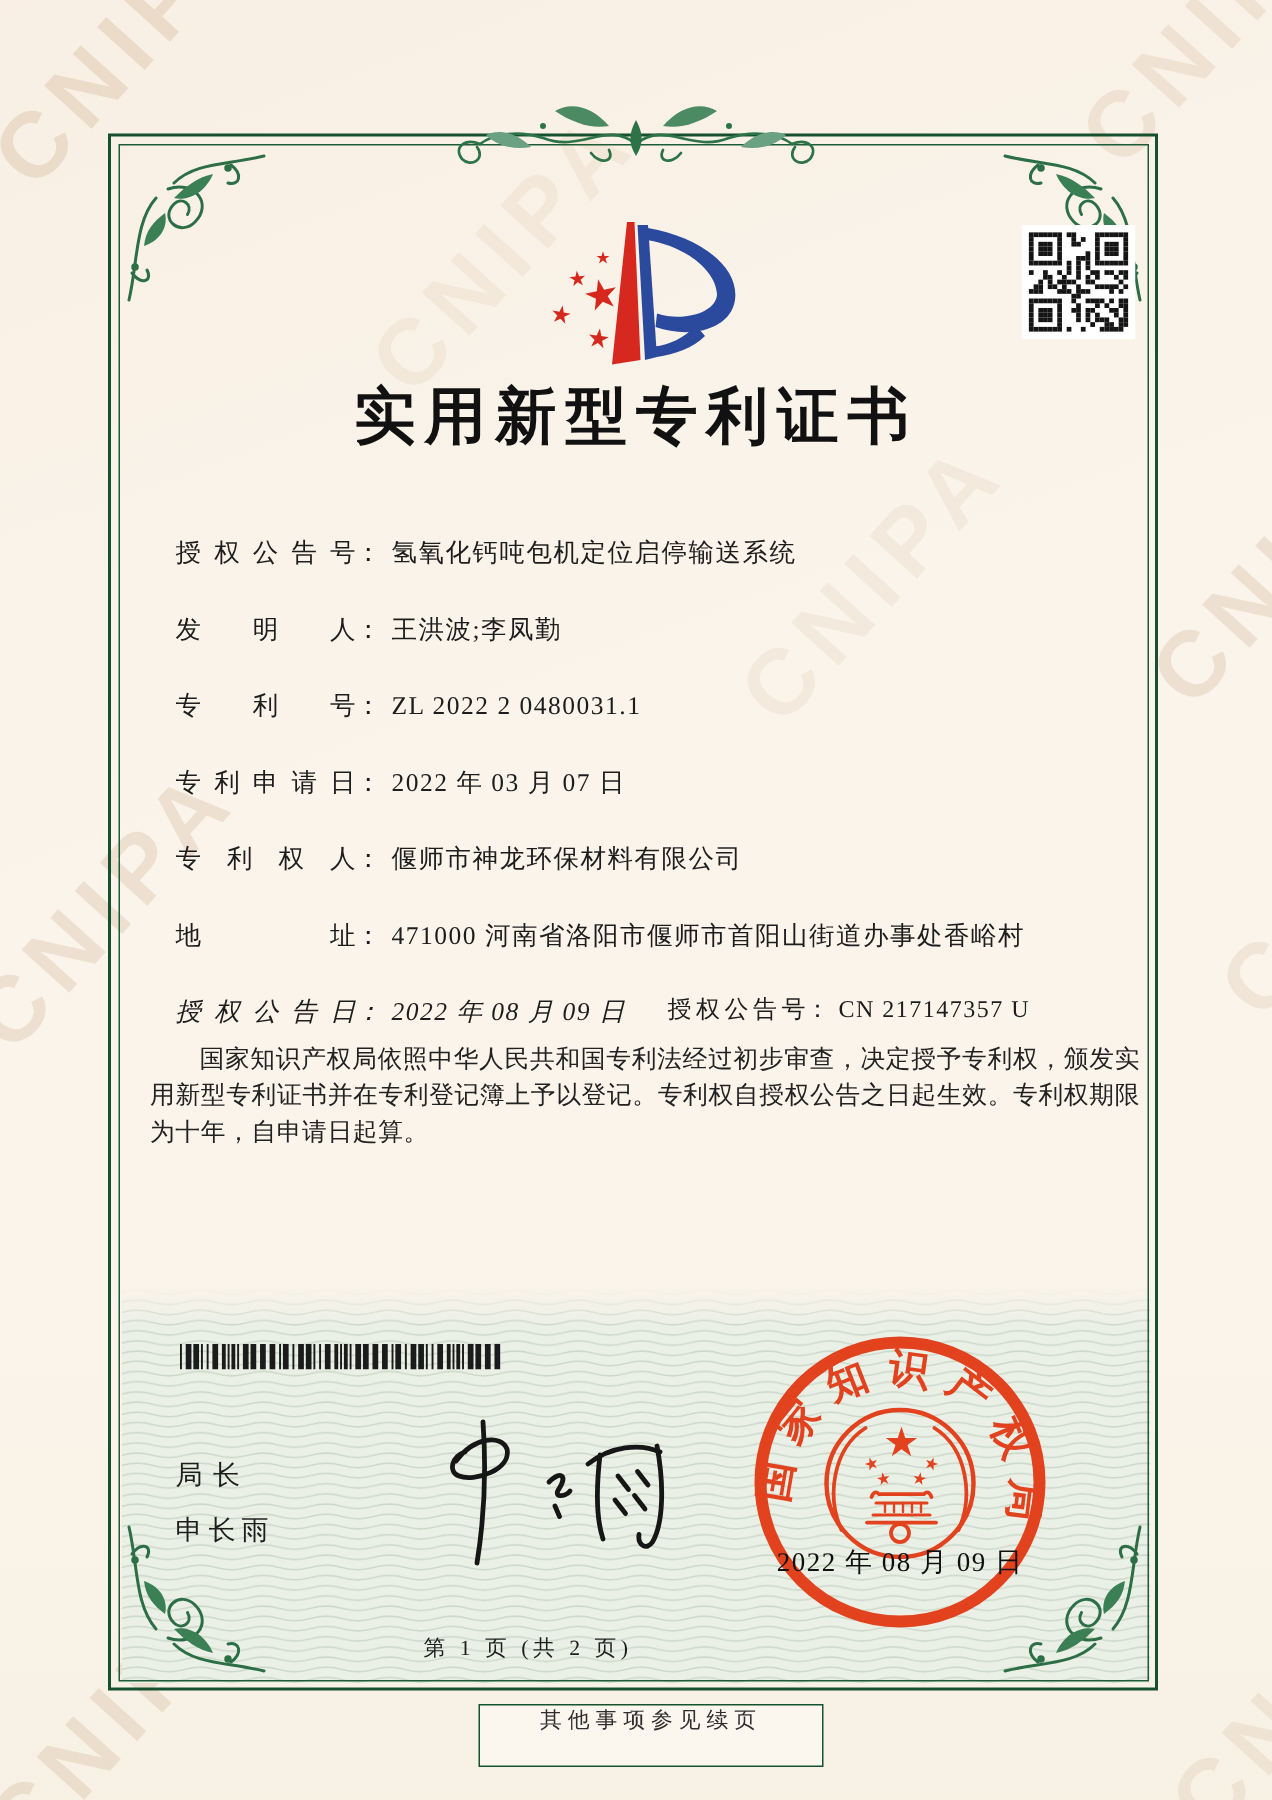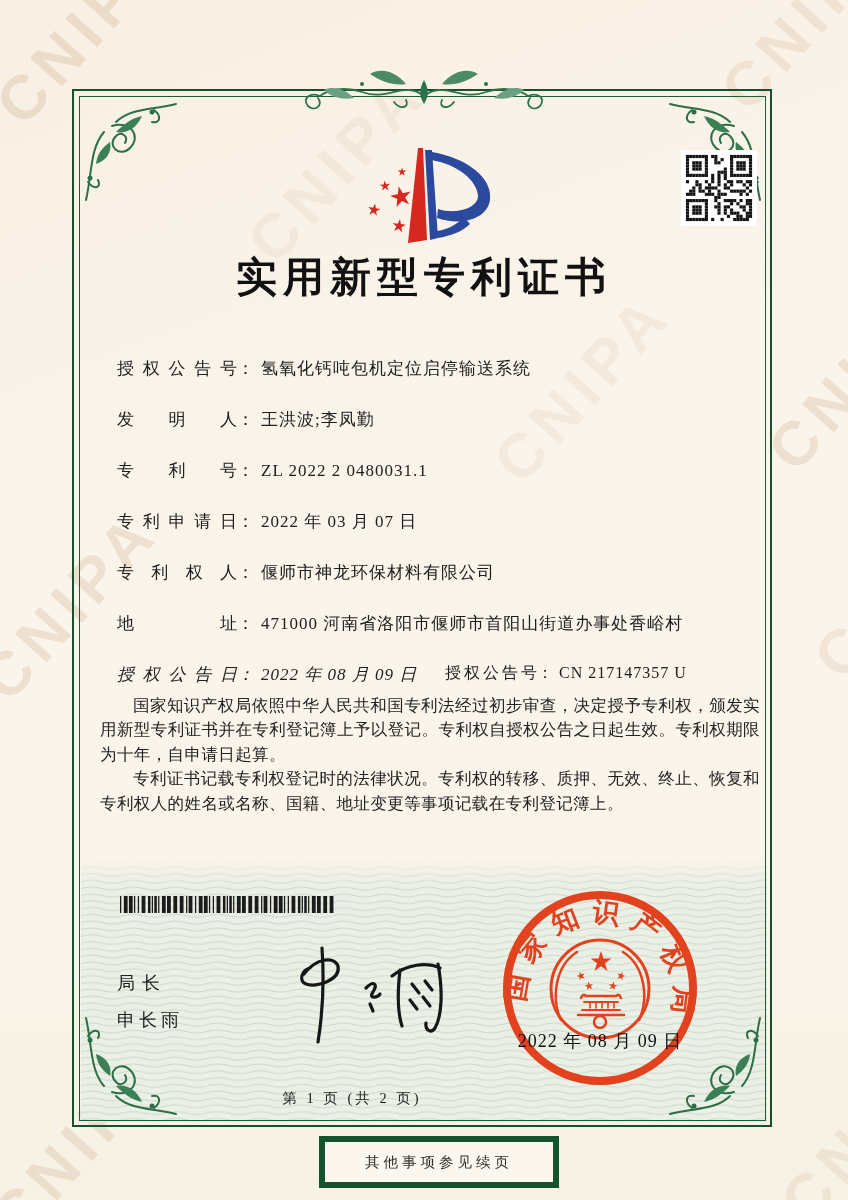--- a/index.html
+++ b/index.html
@@ -45,21 +45,21 @@
   .barcode{position:absolute;left:120px;top:896px;width:216px;height:17px;}
   .sig-role{position:absolute;left:117px;top:971px;font-size:18px;letter-spacing:7px;}
   .sig-name{position:absolute;left:117px;top:1008px;font-size:18px;letter-spacing:4px;}
   .signature{position:absolute;left:242px;top:936px;}
   .seal{position:absolute;left:498px;top:886px;z-index:6;opacity:.95;}
   .seal-date{position:absolute;left:500px;top:1029px;width:200px;text-align:center;
     font-size:18px;letter-spacing:1px;color:#101010;z-index:7;}
   .page-num{position:absolute;left:0;top:1089px;width:704px;text-align:center;
     font-size:14.5px;letter-spacing:3px;z-index:6;}
   .footer-box{position:absolute;left:319px;top:1136px;width:228px;height:40px;
-    border:6px solid #14532d;background:#fcf7ee;display:flex;align-items:center;
+    border:1px solid #14532d;background:#fcf7ee;display:flex;align-items:flex-start;
     justify-content:center;font-size:14.5px;letter-spacing:4px;color:#2e2e2e;z-index:5;}
 </style>
 </head>
 <body>
 
 <div class="page">
 
   <div class="wm" style="left:-30px;top:-6px;">CNIPA</div>
   <div class="wm" style="left:695px;top:-20px;opacity:.17;">CNIPA</div>
   <div class="wm" style="left:222px;top:132px;opacity:.11;">CNIPA</div>
@@ -406,21 +406,20 @@
     </div>
     <div class="frow" style="top:663px;font-style:italic;">
       <span class="flabel">授权公告日</span><span class="fcolon">：</span><span class="fvalue">2022 年 08 月 09 日</span>
     </div>
     <div class="frow2" style="top:663px;">
       <span class="flabel">授权公告号</span><span class="fcolon">：</span><span class="fvalue">CN 217147357 U</span>
     </div>
 
     <div class="paras">
       <p>国家知识产权局依照中华人民共和国专利法经过初步审查，决定授予专利权，颁发实用新型专利证书并在专利登记簿上予以登记。专利权自授权公告之日起生效。专利权期限为十年，自申请日起算。</p>
-      <p>专利证书记载专利权登记时的法律状况。专利权的转移、质押、无效、终止、恢复和专利权人的姓名或名称、国籍、地址变更等事项记载在专利登记簿上。</p>
     </div>
 
     <svg class="barcode" id="barcode-svg" viewBox="0 0 170 17" preserveAspectRatio="none">
         <rect x="0" y="0" width="1" height="17" fill="#1b1b1b"></rect>
         <rect x="3" y="0" width="3" height="17" fill="#1b1b1b"></rect>
         <rect x="7" y="0" width="3" height="17" fill="#1b1b1b"></rect>
         <rect x="11" y="0" width="1" height="17" fill="#1b1b1b"></rect>
         <rect x="14" y="0" width="1" height="17" fill="#1b1b1b"></rect>
         <rect x="17" y="0" width="3" height="17" fill="#1b1b1b"></rect>
         <rect x="22" y="0" width="2" height="17" fill="#1b1b1b"></rect>

